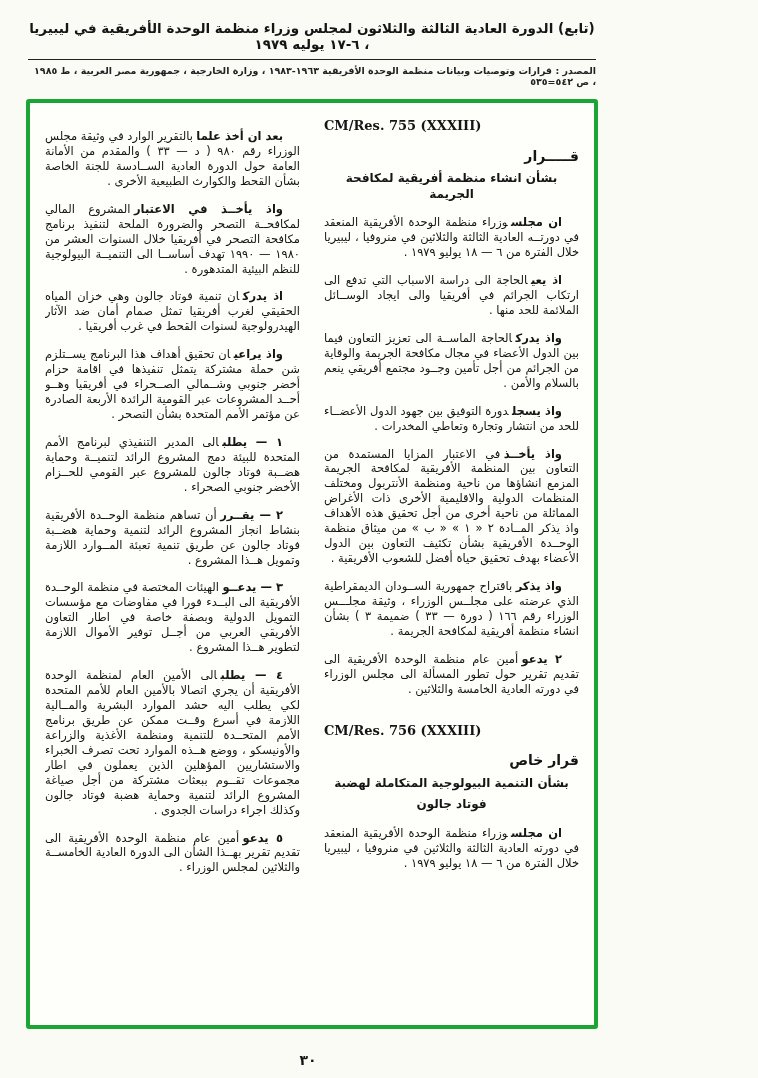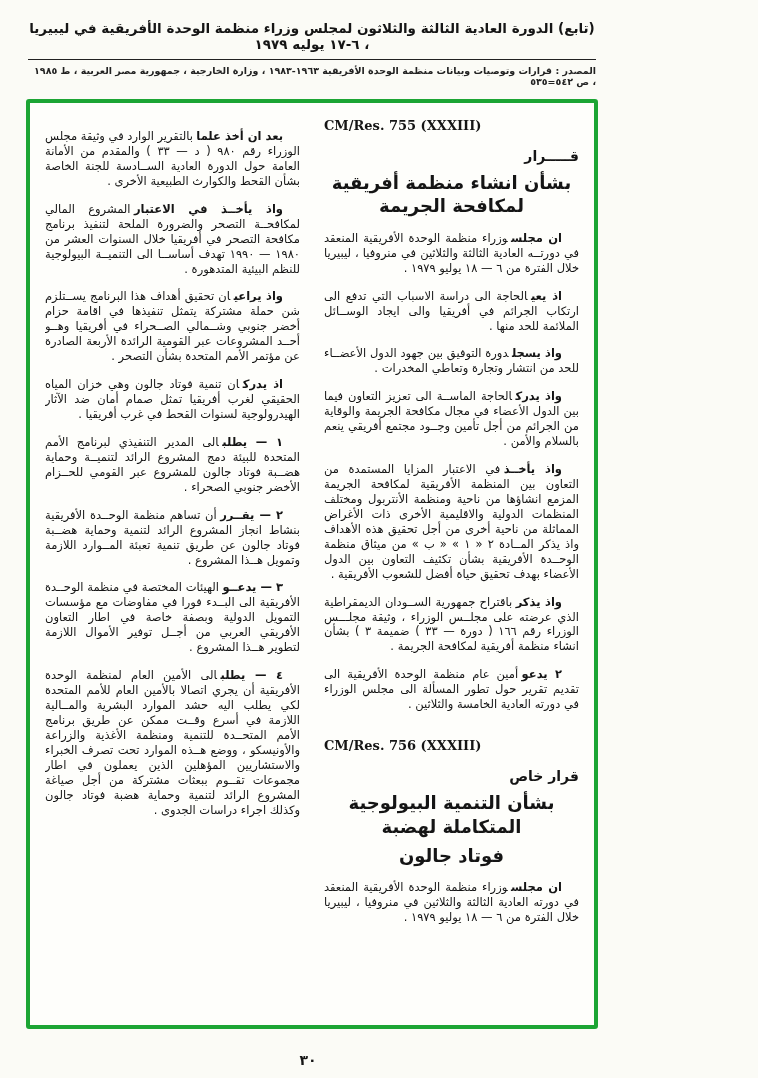--- a/index.html
+++ b/index.html
@@ -44,21 +44,21 @@
     font-family:"DejaVu Serif",serif;
     font-weight:bold;font-size:13px;
     margin:2px 0 12px;text-indent:0;
   }
   .res-code.second{margin-top:26px;}
   .res-title{
     font-weight:bold;font-size:14px;
     margin:2px 0 6px;text-indent:0;
   }
   .res-subtitle{
-    text-align:center;font-weight:bold;font-size:18px;
+    text-align:center;font-weight:bold;font-size:12px;
     margin:0 0 6px;text-indent:0;
   }
   .after-titles{margin-bottom:12px;}
   .page-number{
     position:absolute;left:0;right:8px;bottom:10px;
     text-align:center;font-weight:bold;font-size:14px;
   }
 </style>
 </head>
 <body>
@@ -72,42 +72,43 @@
   <div class="frame">
     <div class="columns">
 
       <div class="col">
         <div class="res-code">CM/Res. 755 (XXXIII)</div>
         <div class="res-title">قـــــرار</div>
         <div class="res-subtitle after-titles">بشأن انشاء منظمة أفريقية لمكافحة الجريمة</div>
 
         <p class="para"><span class="lead">ان مجلس</span><span>وزراء منظمة الوحدة الأفريقية المنعقد في دورتــه العادية الثالثة والثلاثين في منروفيا ، ليبيريا خلال الفترة من ٦ — ١٨ يوليو ١٩٧٩ .</span></p>
         <p class="para"><span class="lead">اذ يعي</span><span>الحاجة الى دراسة الاسباب التي تدفع الى ارتكاب الجرائم في أفريقيا والى ايجاد الوســائل الملائمة للحد منها .</span></p>
+        <p class="para"><span class="lead">واذ يدرك</span><span>الحاجة الماســة الى تعزيز التعاون فيما بين الدول الأعضاء في مجال مكافحة الجريمة والوقاية من الجرائم من أجل تأمين وجــود مجتمع أفريقي ينعم بالسلام والأمن .</span></p>
         <p class="para"><span class="lead">واذ يسجل</span><span>دورة التوفيق بين جهود الدول الأعضــاء للحد من انتشار وتجارة وتعاطي المخدرات .</span></p>
-        <p class="para"><span class="lead">واذ يدرك</span><span>الحاجة الماســة الى تعزيز التعاون فيما بين الدول الأعضاء في مجال مكافحة الجريمة والوقاية من الجرائم من أجل تأمين وجــود مجتمع أفريقي ينعم بالسلام والأمن .</span></p>
         <p class="para"><span class="lead">واذ يأخــذ</span><span>في الاعتبار المزايا المستمدة من التعاون بين المنظمة الأفريقية لمكافحة الجريمة المزمع انشاؤها من ناحية ومنظمة الأنتربول ومختلف المنظمات الدولية والاقليمية الأخرى ذات الأغراض المماثلة من ناحية أخرى من أجل تحقيق هذه الأهداف واذ يذكر المــادة ٢ « ١ » « ب » من ميثاق منظمة الوحــدة الأفريقية بشأن تكثيف التعاون بين الدول الأعضاء بهدف تحقيق حياة أفضل للشعوب الأفريقية .</span></p>
         <p class="para"><span class="lead">واذ يذكر</span><span>باقتراح جمهورية الســودان الديمقراطية الذي عرضته على مجلــس الوزراء ، وثيقة مجلـــس الوزراء رقم ١٦٦ ( دورة — ٣٣ ) ضميمة ٣ ) بشأن انشاء منظمة أفريقية لمكافحة الجريمة .</span></p>
         <p class="para"><span class="lead">٢ يدعو</span><span>أمين عام منظمة الوحدة الأفريقية الى تقديم تقرير حول تطور المسألة الى مجلس الوزراء في دورته العادية الخامسة والثلاثين .</span></p>
 
         <div class="res-code second">CM/Res. 756 (XXXIII)</div>
         <div class="res-title">قرار خاص</div>
         <div class="res-subtitle">بشأن التنمية البيولوجية المتكاملة لهضبة</div>
         <div class="res-subtitle after-titles">فوتاد جالون</div>
 
         <p class="para"><span class="lead">ان مجلس</span><span>وزراء منظمة الوحدة الأفريقية المنعقد في دورته العادية الثالثة والثلاثين في منروفيا ، ليبيريا خلال الفترة من ٦ — ١٨ يوليو ١٩٧٩ .</span></p>
       </div>
 
       <div class="col">
         <p class="para"><span class="lead">بعد ان أخذ علما</span><span>بالتقرير الوارد في وثيقة مجلس الوزراء رقم ٩٨٠ ( د — ٣٣ ) والمقدم من الأمانة العامة حول الدورة العادية الســادسة للجنة الخاصة بشأن القحط والكوارث الطبيعية الأخرى .</span></p>
         <p class="para"><span class="lead">واذ يأخــذ في الاعتبار</span><span>المشروع المالي لمكافحــة التصحر والضرورة الملحة لتنفيذ برنامج مكافحة التصحر في أفريقيا خلال السنوات العشر من ١٩٨٠ — ١٩٩٠ تهدف أساســا الى التنميــة البيولوجية للنظم البيئية المتدهورة .</span></p>
+        <p class="para"><span class="lead">اذ يدرك</span><span>ان تنمية فوتاد جالون وهي خزان المياه الحقيقي لغرب أفريقيا تمثل صمام أمان ضد الآثار الهيدرولوجية لسنوات القحط في غرب أفريقيا .</span></p>
         <p class="para"><span class="lead">واذ يراعي</span><span>ان تحقيق أهداف هذا البرنامج يســتلزم شن حملة مشتركة يتمثل تنفيذها في اقامة حزام أخضر جنوبي وشــمالي الصــحراء في أفريقيا وهــو أحــد المشروعات عبر القومية الرائدة الأربعة الصادرة عن مؤتمر الأمم المتحدة بشأن التصحر .</span></p>
-        <p class="para"><span class="lead">اذ يدرك</span><span>ان تنمية فوتاد جالون وهي خزان المياه الحقيقي لغرب أفريقيا تمثل صمام أمان ضد الآثار الهيدرولوجية لسنوات القحط في غرب أفريقيا .</span></p>
         <p class="para"><span class="lead">١ — يطلب</span><span>الى المدير التنفيذي لبرنامج الأمم المتحدة للبيئة دمج المشروع الرائد لتنميــة وحماية هضــبة فوتاد جالون للمشروع عبر القومي للحــزام الأخضر جنوبي الصحراء .</span></p>
         <p class="para"><span class="lead">٢ — يقــرر</span><span>أن تساهم منظمة الوحــدة الأفريقية بنشاط انجاز المشروع الرائد لتنمية وحماية هضــبة فوتاد جالون عن طريق تنمية تعبئة المــوارد اللازمة وتمويل هــذا المشروع .</span></p>
         <p class="para"><span class="lead">٣ — يدعــو</span><span>الهيئات المختصة في منظمة الوحــدة الأفريقية الى البــدء فورا في مفاوضات مع مؤسسات التمويل الدولية وبصفة خاصة في اطار التعاون الأفريقي العربي من أجــل توفير الأموال اللازمة لتطوير هــذا المشروع .</span></p>
         <p class="para"><span class="lead">٤ — يطلب</span><span>الى الأمين العام لمنظمة الوحدة الأفريقية أن يجري اتصالا بالأمين العام للأمم المتحدة لكي يطلب اليه حشد الموارد البشرية والمــالية اللازمة في أسرع وقــت ممكن عن طريق برنامج الأمم المتحــدة للتنمية ومنظمة الأغذية والزراعة والأونيسكو ، ووضع هــذه الموارد تحت تصرف الخبراء والاستشاريين المؤهلين الذين يعملون في اطار مجموعات تقــوم ببعثات مشتركة من أجل صياغة المشروع الرائد لتنمية وحماية هضبة فوتاد جالون وكذلك اجراء دراسات الجدوى .</span></p>
+        <p class="para"><span class="lead">٥ يدعو</span><span>أمين عام منظمة الوحدة الأفريقية الى تقديم تقرير بهــذا الشأن الى الدورة العادية الخامســة والثلاثين لمجلس الوزراء .</span></p>
       </div>
 
     </div>
   </div>
 
   <div class="page-number">٣٠</div>
 </div>
 
 </body></html>

